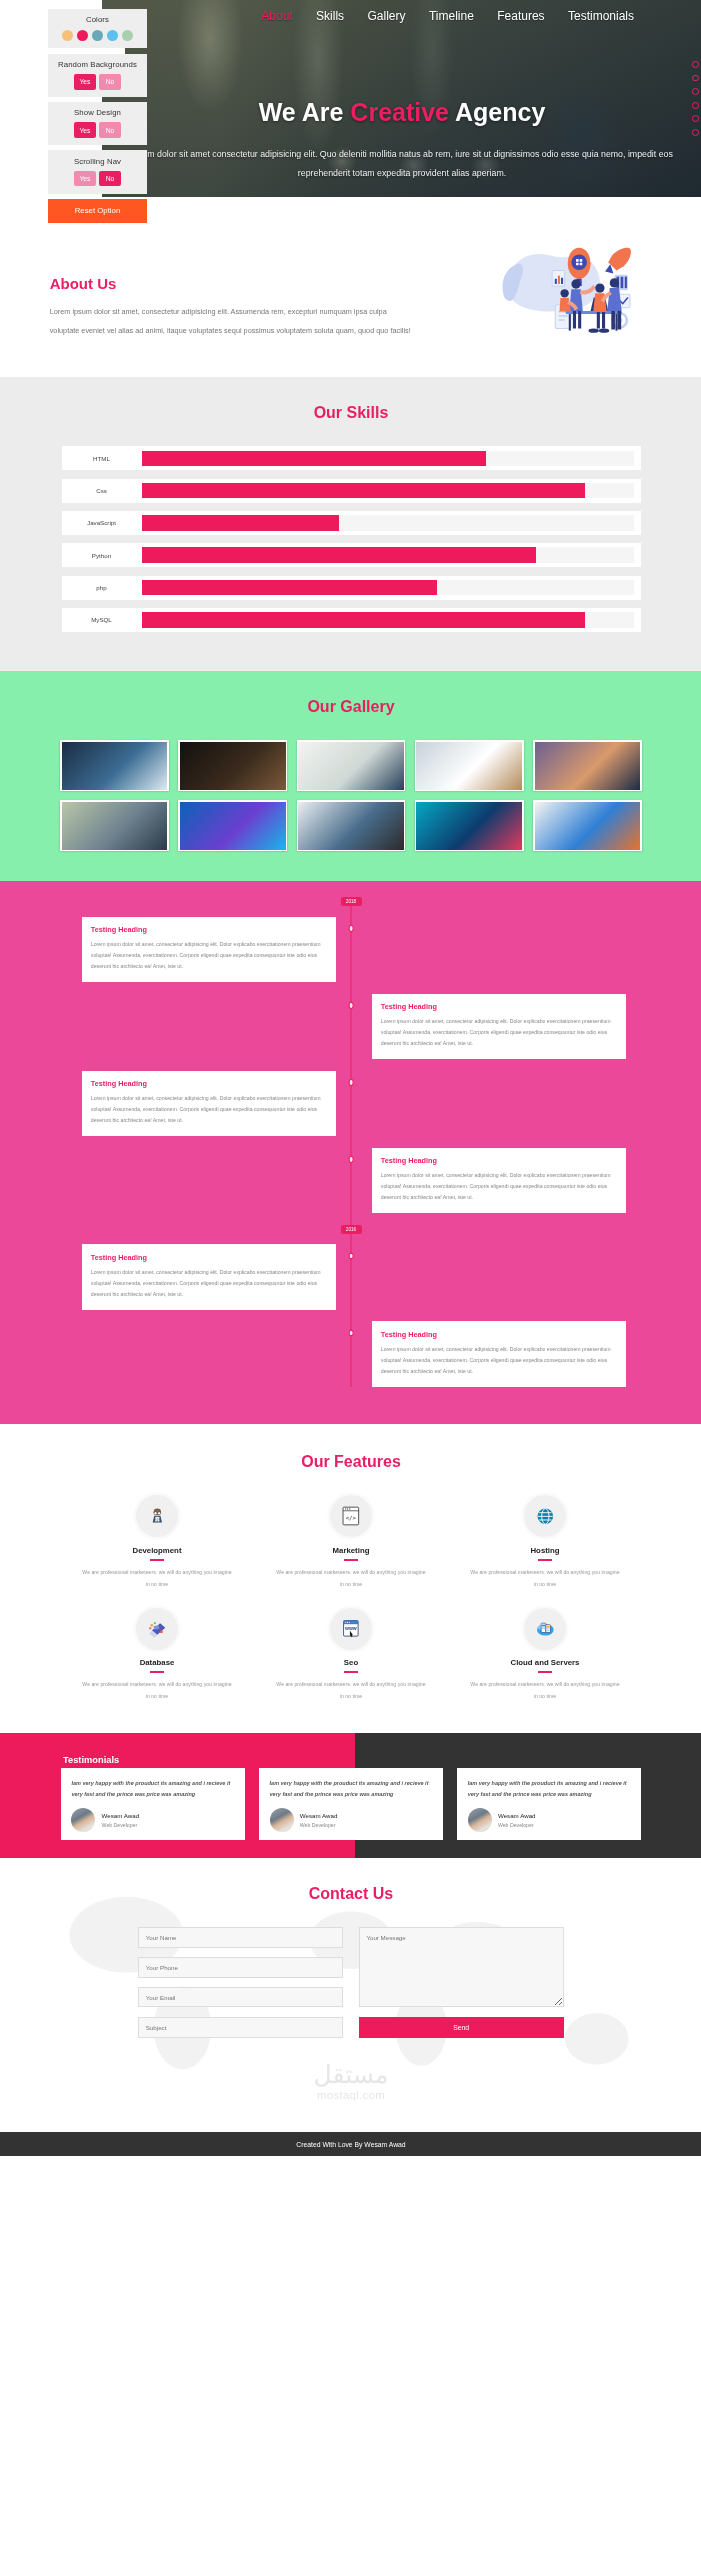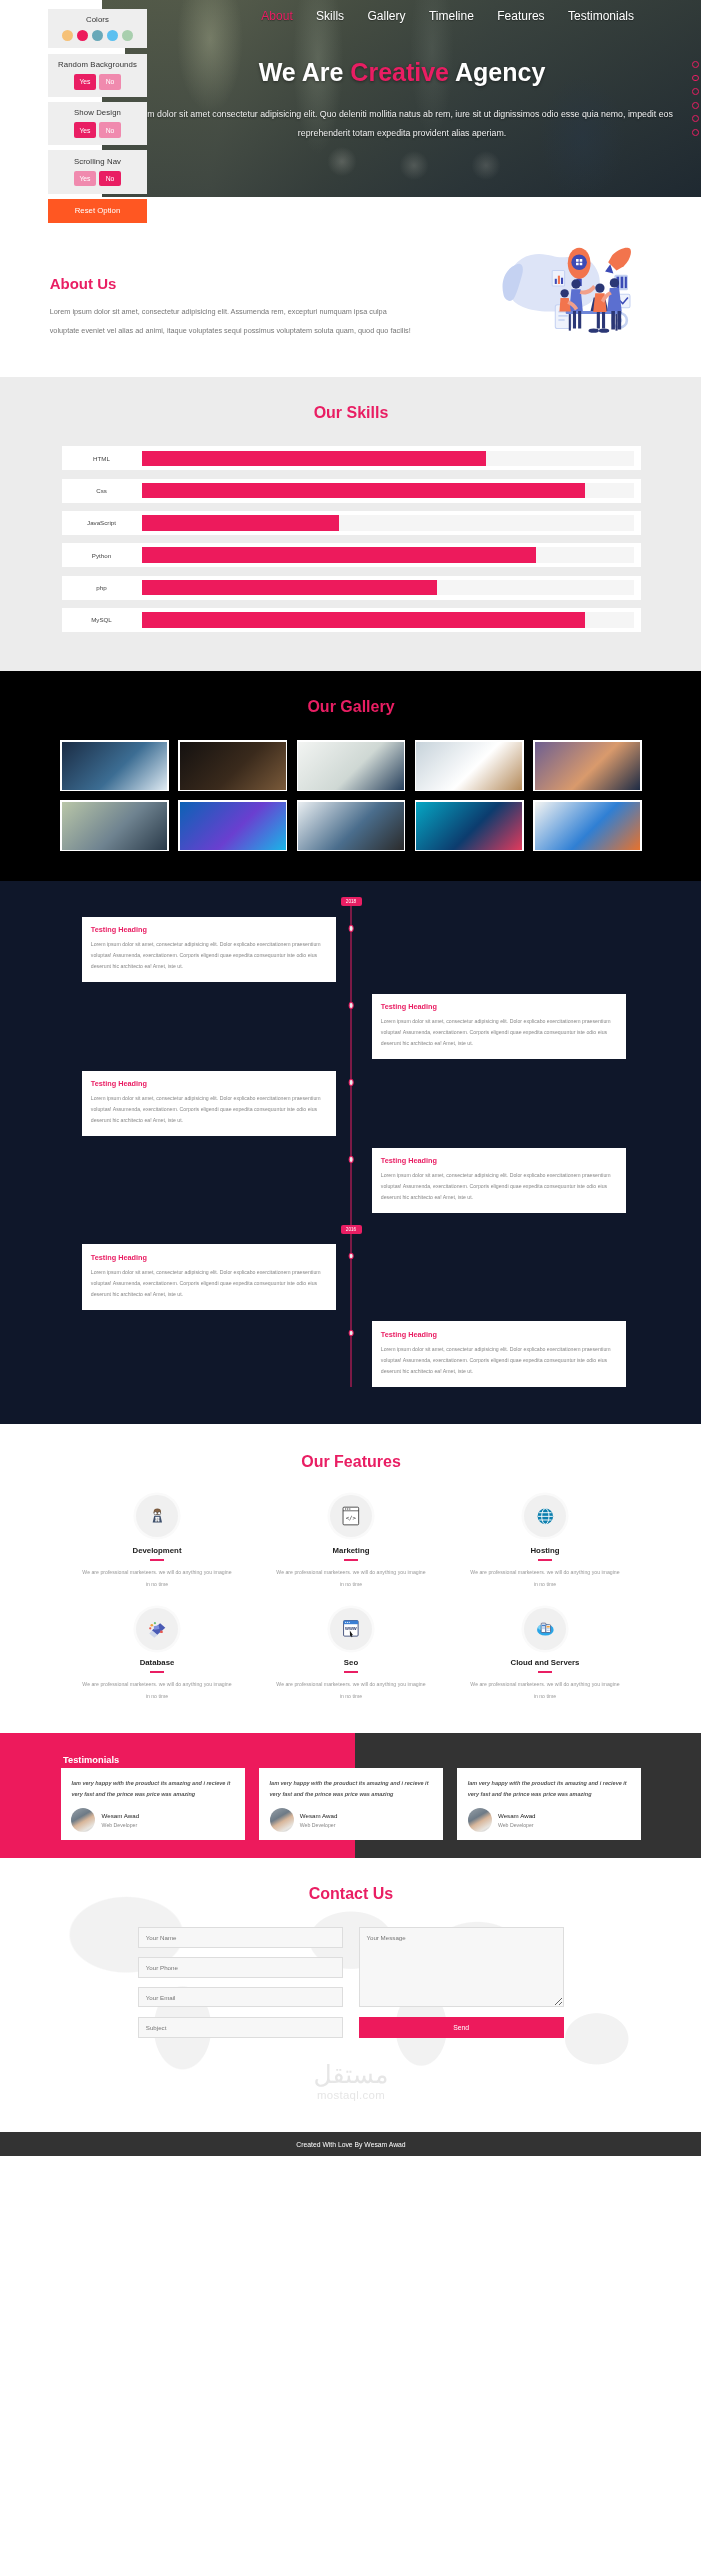--- a/index.html
+++ b/index.html
@@ -94,21 +94,21 @@
   }
   #main-nav a.active { color: #e91e63; }
   #gear-button {
     position: absolute; left: 0; top: 46px;
     width: 23px; height: 23px; background: #fff;
     display: flex; align-items: center; justify-content: center;
     z-index: 4; cursor: pointer;
   }
   #hero-content {
     position: relative; z-index: 3;
-    text-align: center; padding-top: 58px;
+    text-align: center; padding-top: 58px; margin-top: 40px;
   }
   #hero-title { font-size: 25px; color: #fff; font-weight: 700;
     text-shadow: 0 1px 3.1px rgba(0,0,0,.45); }
   #hero-title .accent { color: #e91e63; }
   #hero-sub {
     margin: 17.7px auto 0; max-width: 550px;
     font-size: 8.8px; line-height: 2.2; color: #f2f2f2;
     text-shadow: 0 0.5px 2.1px rgba(0,0,0,.5);
   }
   .hero-dot-right {
@@ -146,34 +146,34 @@
     width: 80px; display: flex; align-items: center;
     justify-content: center; font-size: 6.2px; color: #444;
   }
   .skill-track {
     flex: 1; margin: 4.2px 6.2px 4.2px 0;
     background: #f5f5f5; position: relative;
   }
   .skill-fill { height: 100%; background: #ed1a5c; }
 
   
-  #gallery { background: #000000; padding: 27px 0 30px; }
+  #gallery { background: #86efac; padding: 27px 0 30px; }
   .gallery-grid {
     display: grid; grid-template-columns: repeat(5, 1fr);
     gap: 9.3px; width: 582px; margin: 0 auto;
   }
   .gallery-item {
     background: #fff; padding: 1.6px;
     box-shadow: 0 0.5px 2.1px rgba(0,0,0,.25);
     height: 51px; cursor: pointer;
   }
   .gallery-thumb { width: 100%; height: 100%; }
 
   
-  #timeline { background: #0f172a; padding: 15.6px 0 26px; position: relative; }
+  #timeline { background: #ec4899; padding: 15.6px 0 26px; position: relative; }
   .tl-wrap { position: relative; width: 579px; margin: 0 auto; }
   .tl-line {
     position: absolute; left: 50%; top: 0; bottom: 0;
     width: 1px; background: #e91e63; transform: translateX(-50%);
   }
   .tl-year {
     position: relative; width: 21px; margin: 0 auto 10.4px;
     background: #e91e63; color: #fff; font-size: 4.7px;
     text-align: center; padding: 2.1px 0; border-radius: 2.1px; z-index: 2;
   }

